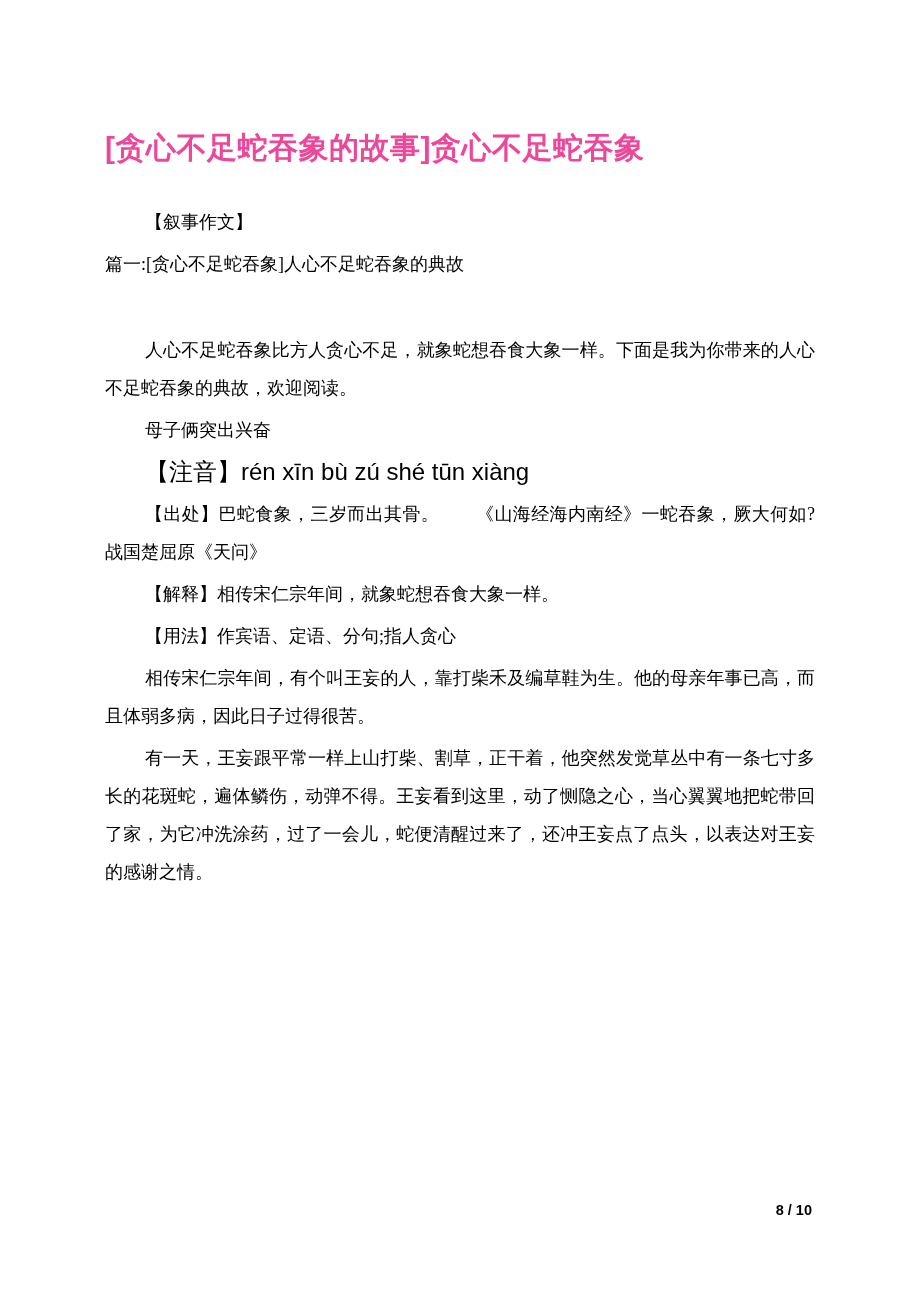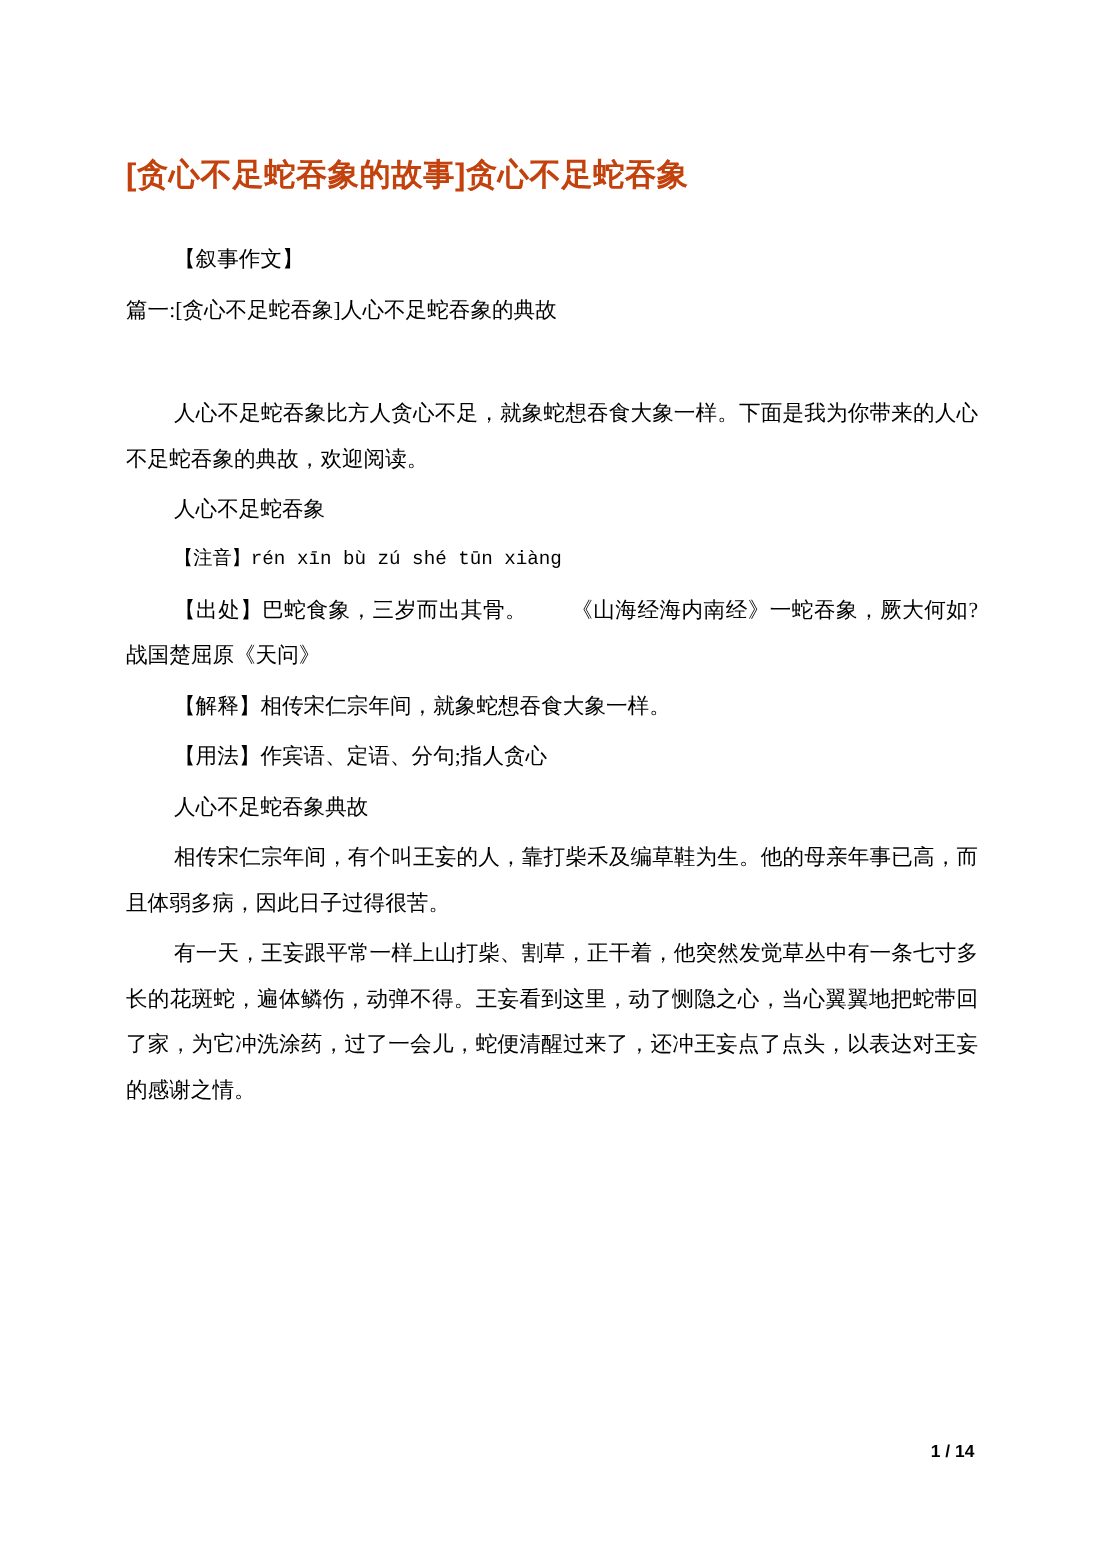--- a/index.html
+++ b/index.html
@@ -17,22 +17,22 @@
   }
   .page {
     position: absolute;
     top: 0; left: 0;
     width: 920px;
     height: 1302px;
     box-sizing: border-box;
     padding: 128px 105px 0 105px;
   }
   .doc-title {
-    color: #c2410c;
-    font-size: 26px;
+    color: #ec4899;
+    font-size: 30px;
     font-weight: bold;
     font-family: "Liberation Sans", "DejaVu Sans", sans-serif;
     letter-spacing: 0.5px;
     line-height: 1.35;
     margin: 0 0 34px 0;
     white-space: nowrap;
   }
   .para {
     font-size: 18px;
     line-height: 38px;
@@ -40,22 +40,22 @@
     text-align: justify;
     text-justify: inter-ideograph;
   }
   .indent {
     text-indent: 40px;
   }
   .gap-top {
     margin-top: 48px;
   }
   .pinyin {
-    font-family: Liberation Mono, monospace;
-    font-size: 16px;
+    font-family: Liberation Sans, sans-serif;
+    font-size: 24px;
   }
   .footer {
     position: absolute;
     right: 108px;
     bottom: 84px;
     font-size: 14.5px;
     font-family: "Liberation Sans", "DejaVu Sans", sans-serif;
     color: #000000;
     font-weight: bold;
   }
@@ -66,32 +66,31 @@
 <div class="page">
 
   <h1 class="doc-title">[贪心不足蛇吞象的故事]贪心不足蛇吞象</h1>
 
   <p class="para indent">【叙事作文】</p>
 
   <p class="para">篇一:[贪心不足蛇吞象]人心不足蛇吞象的典故</p>
 
   <p class="para indent gap-top">人心不足蛇吞象比方人贪心不足，就象蛇想吞食大象一样。下面是我为你带来的人心不足蛇吞象的典故，欢迎阅读。</p>
 
-  <p class="para indent">人心不足蛇吞象</p>
+  <p class="para indent">母子俩突出兴奋</p>
 
   <p class="para indent pinyin">【注音】rén xīn bù zú shé tūn xiàng</p>
 
   <p class="para indent">【出处】巴蛇食象，三岁而出其骨。　　《山海经海内南经》一蛇吞象，厥大何如?　　战国楚屈原《天问》</p>
 
   <p class="para indent">【解释】相传宋仁宗年间，就象蛇想吞食大象一样。</p>
 
   <p class="para indent">【用法】作宾语、定语、分句;指人贪心</p>
 
-  <p class="para indent">人心不足蛇吞象典故</p>
 
   <p class="para indent">相传宋仁宗年间，有个叫王妄的人，靠打柴禾及编草鞋为生。他的母亲年事已高，而且体弱多病，因此日子过得很苦。</p>
 
   <p class="para indent">有一天，王妄跟平常一样上山打柴、割草，正干着，他突然发觉草丛中有一条七寸多长的花斑蛇，遍体鳞伤，动弹不得。王妄看到这里，动了恻隐之心，当心翼翼地把蛇带回了家，为它冲洗涂药，过了一会儿，蛇便清醒过来了，还冲王妄点了点头，以表达对王妄的感谢之情。</p>
 
 
 </div>
 
-<div class="footer">1 / 14</div>
+<div class="footer">8 / 10</div>
 
 </body></html>

